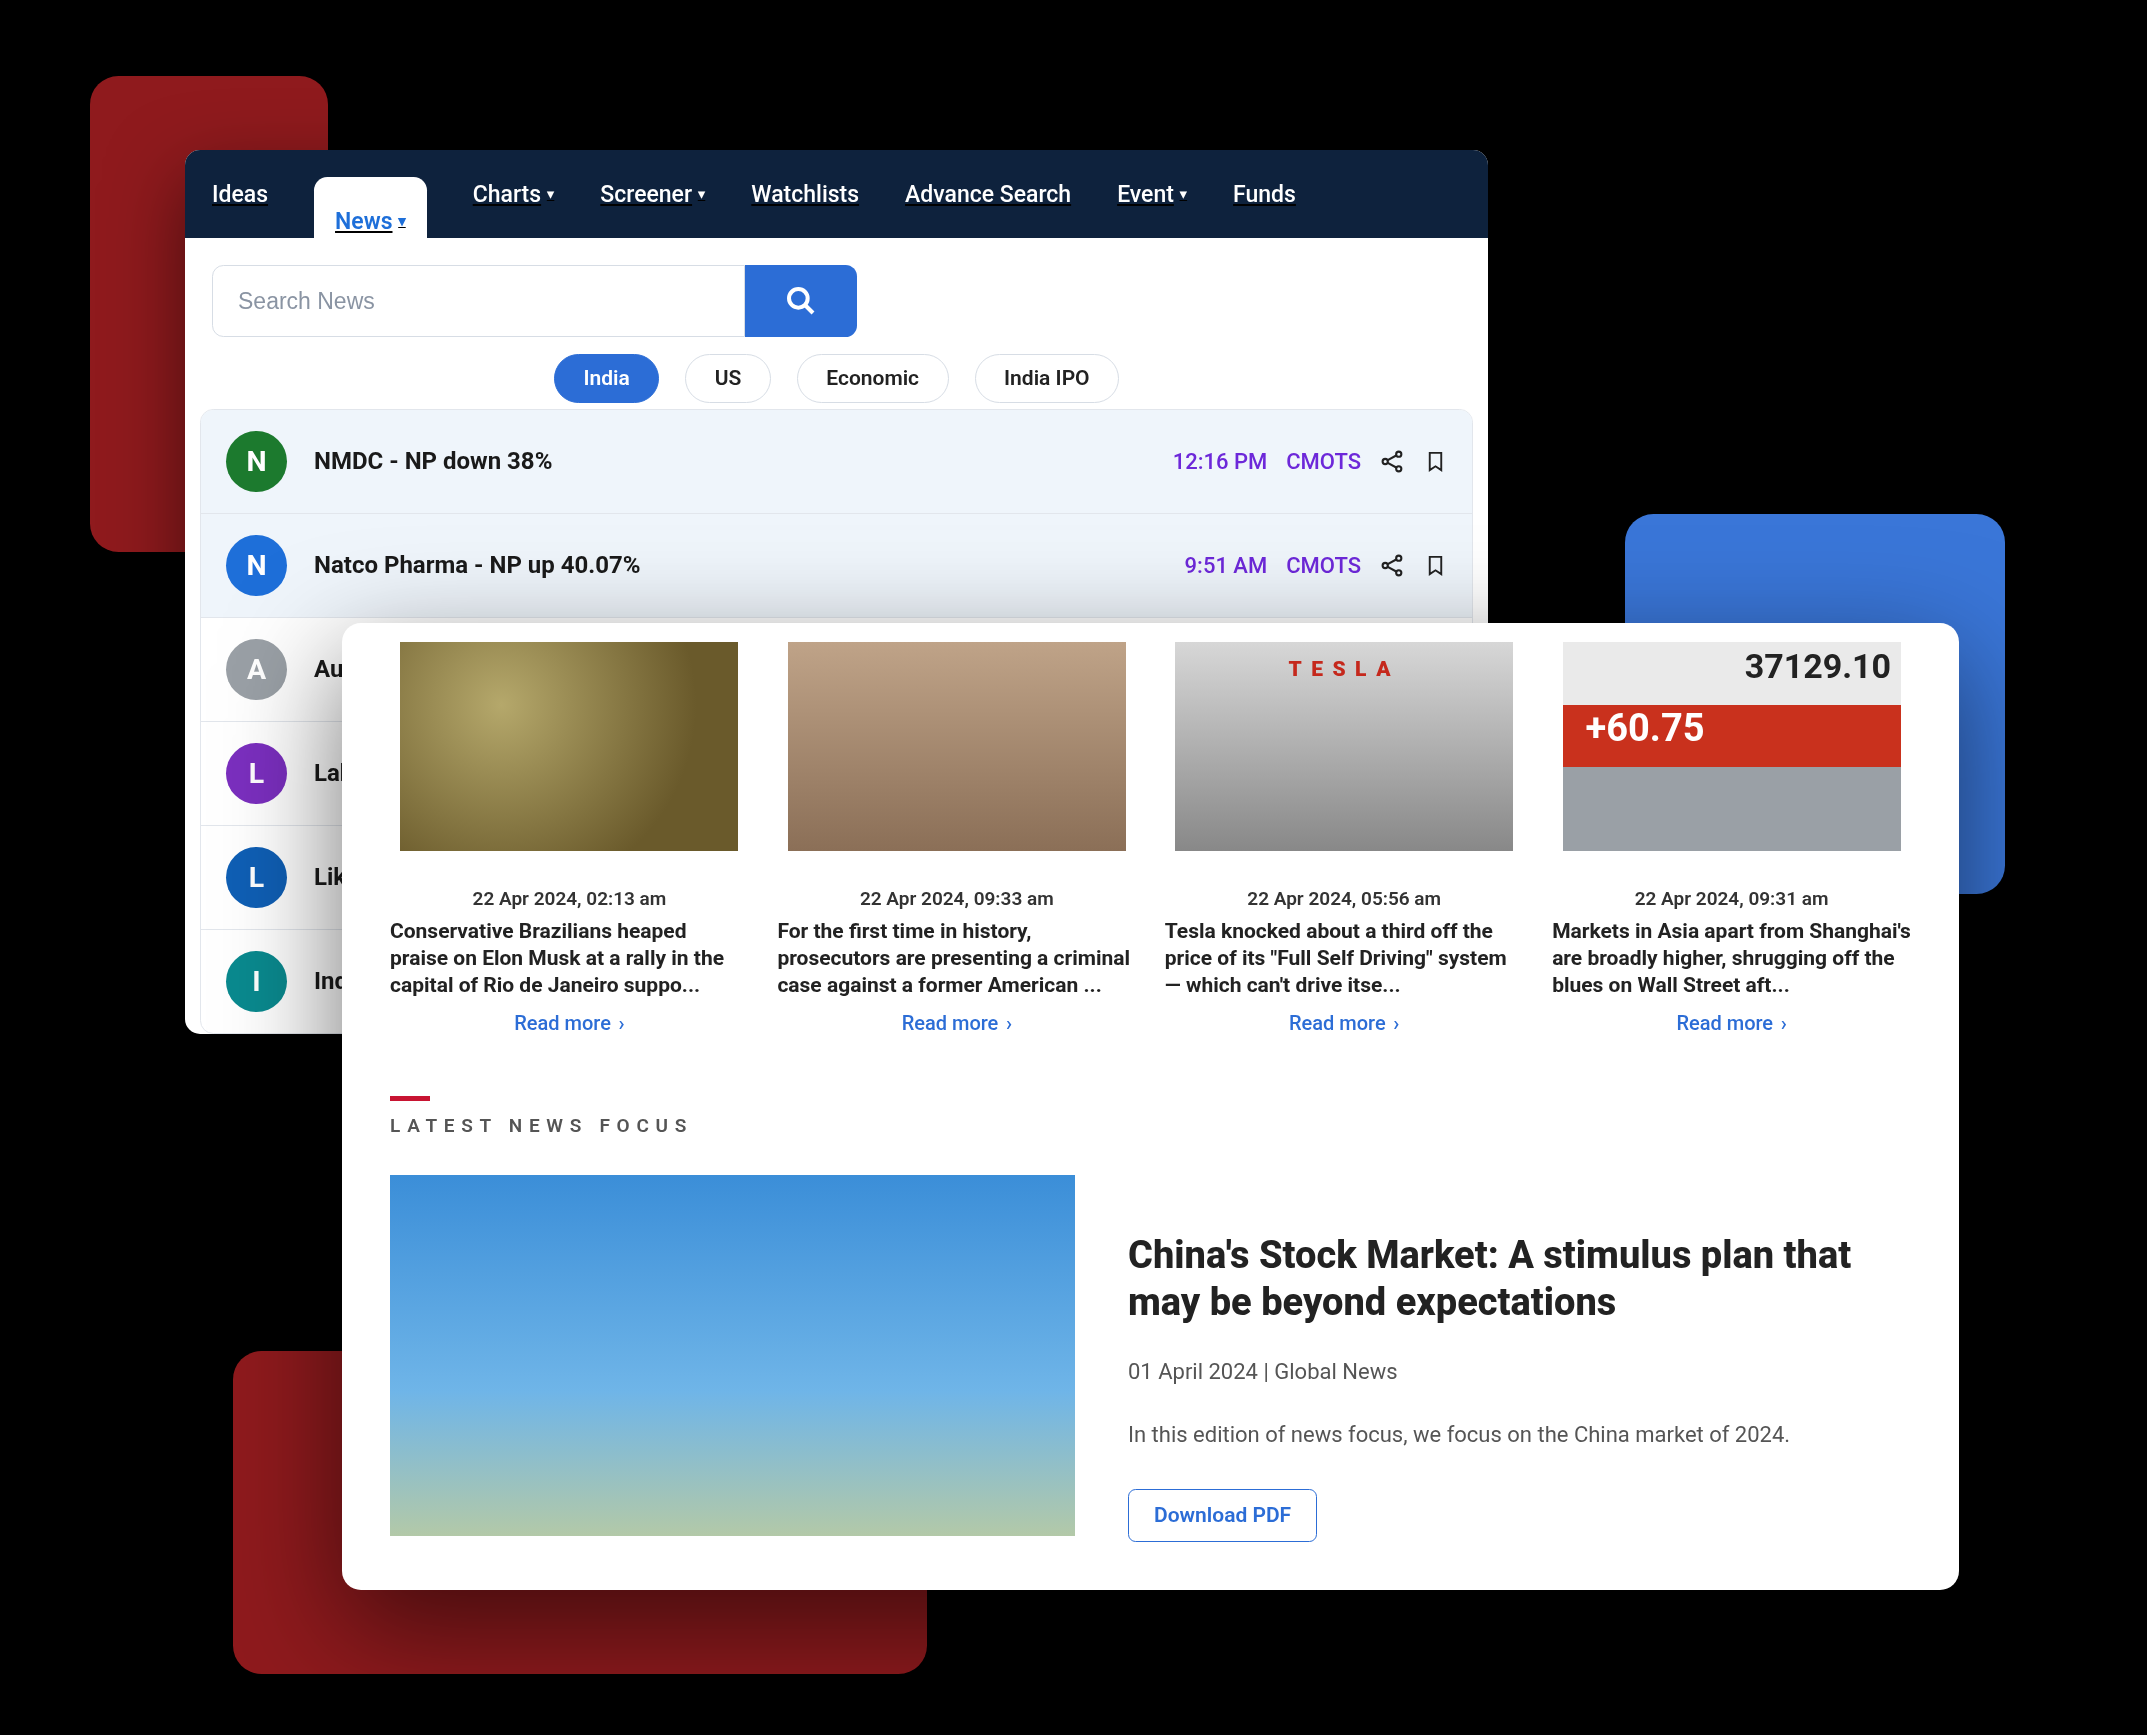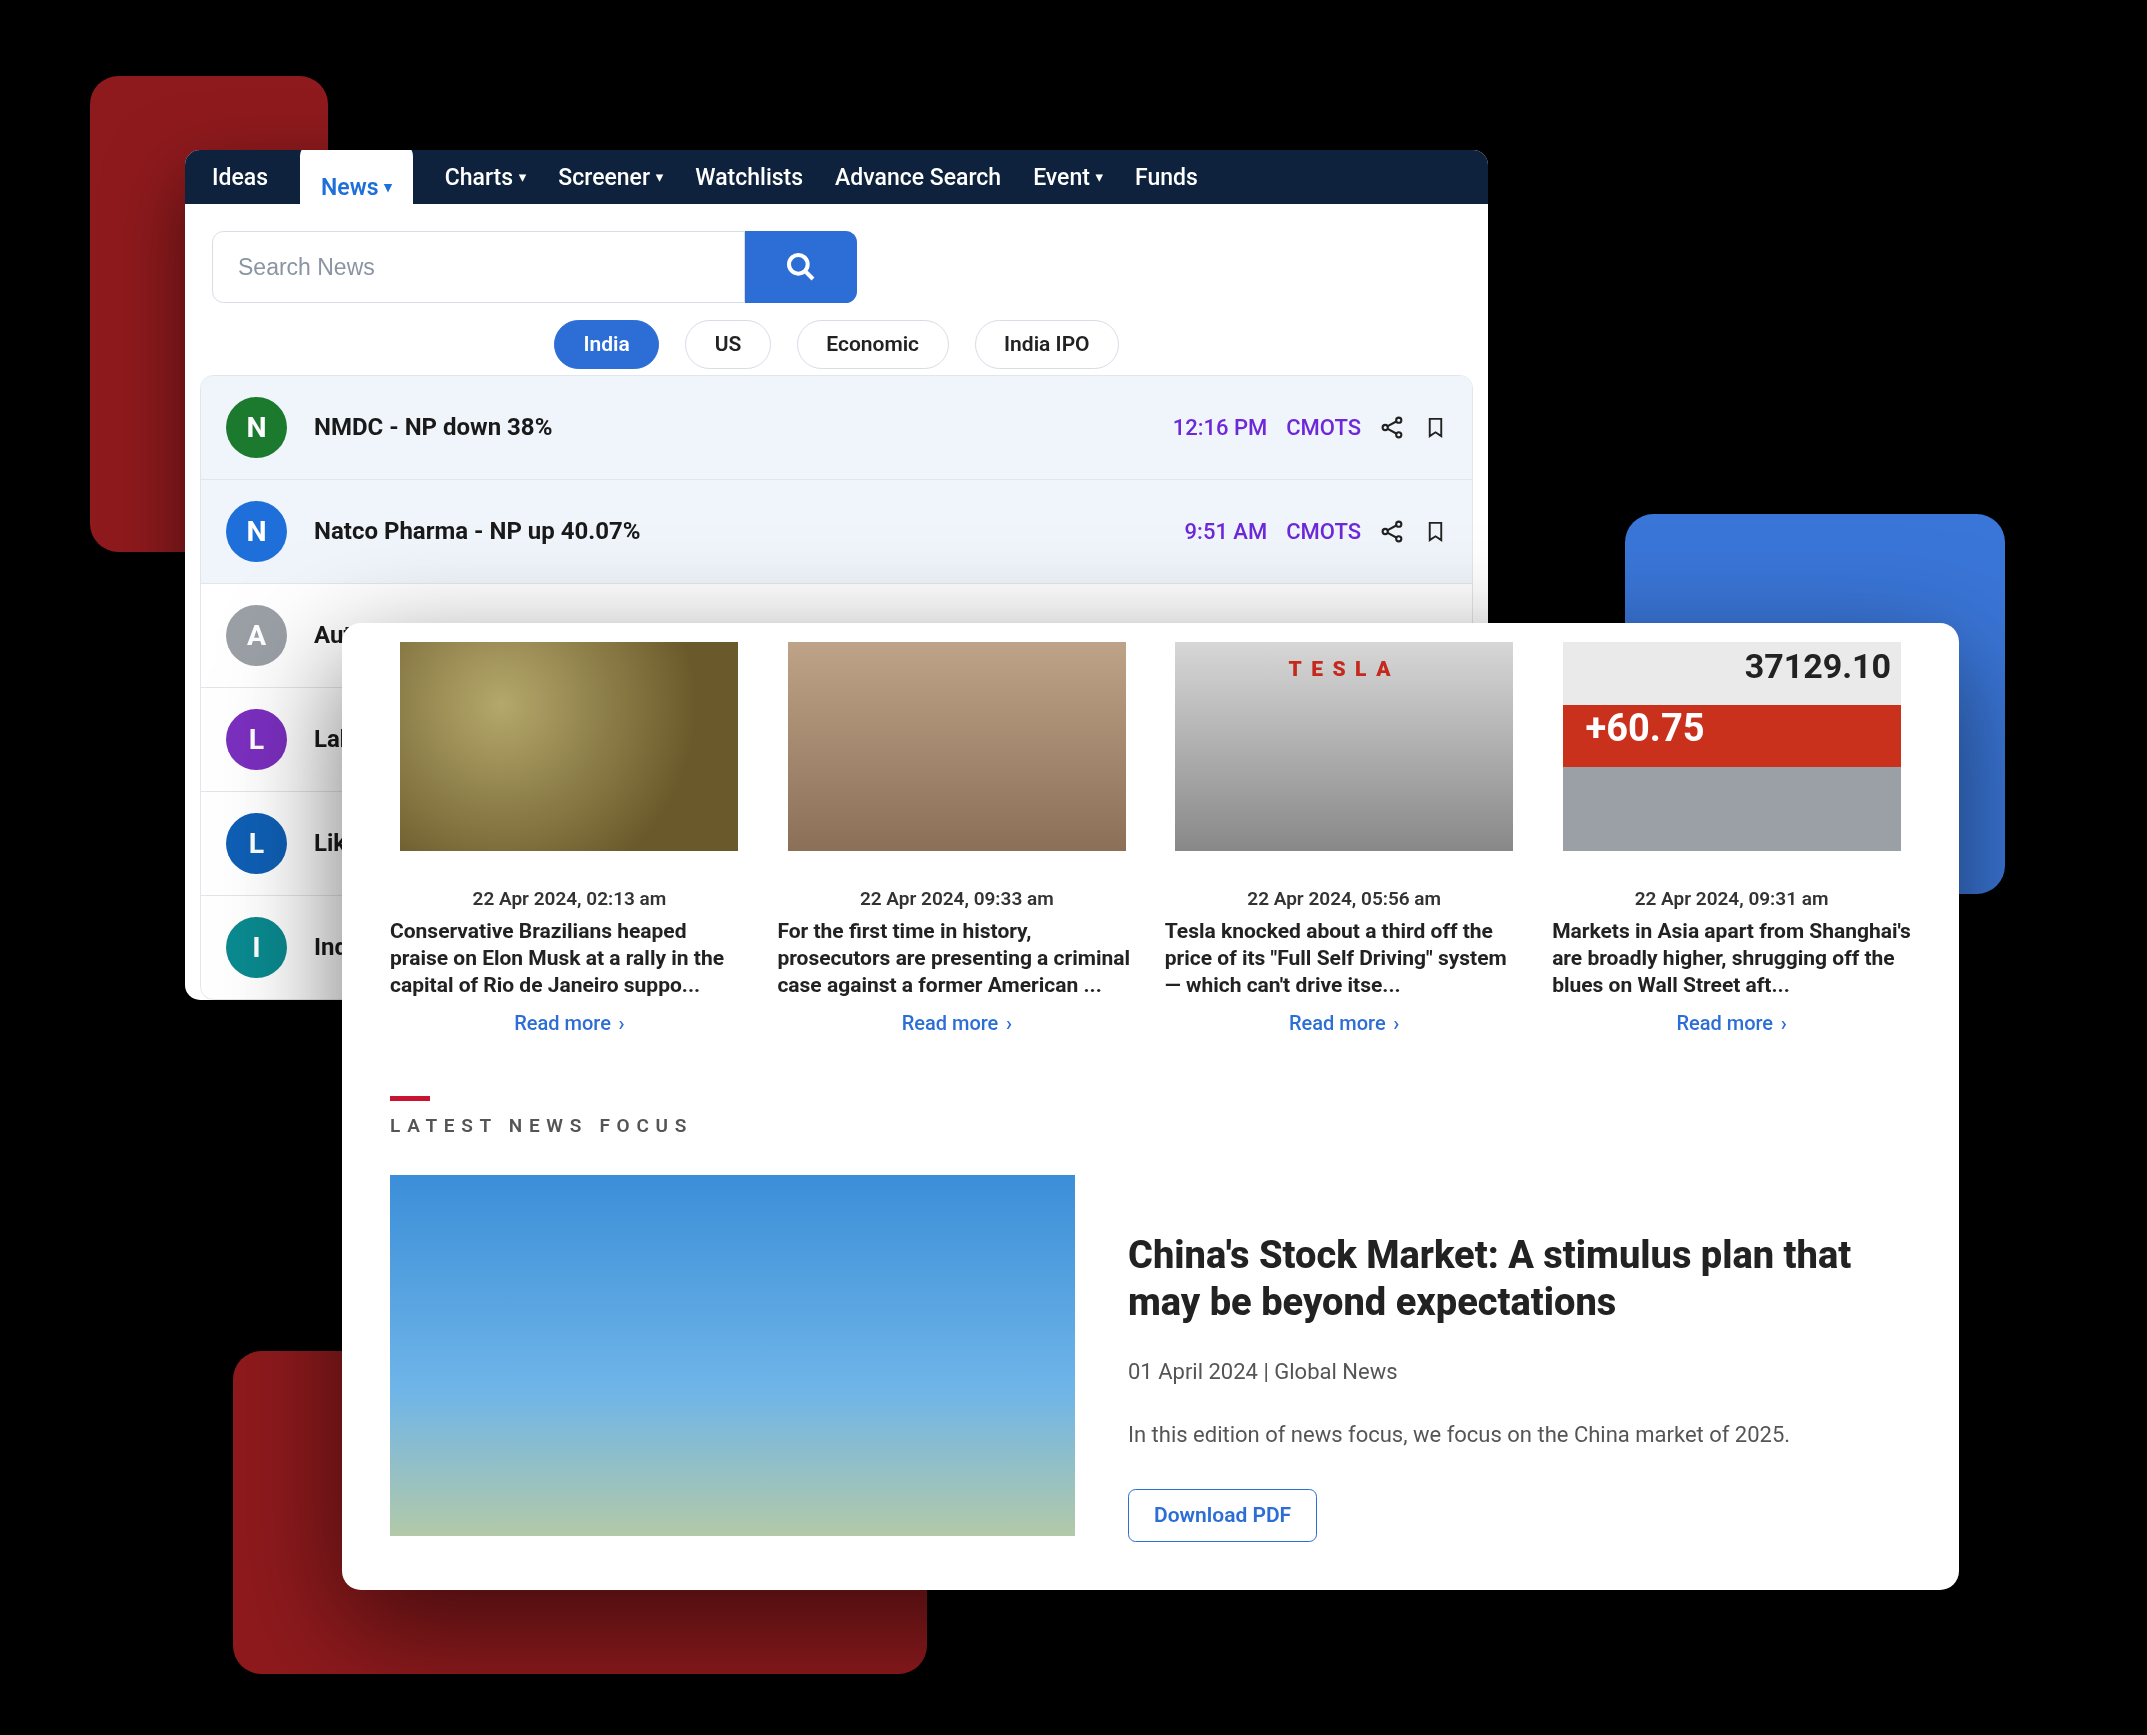--- a/index.html
+++ b/index.html
@@ -39,22 +39,23 @@
   background: #fff;
   border-radius: 15px;
   overflow: hidden;
   box-shadow: 0 28.5px 76px rgba(0,0,0,.5);
 }
 .nav {
   background: #0e223d;
   display: flex;
   align-items: center;
   padding: 0 27px;
-  height: 54px;
-  gap: 32px;
+  height: 88px;
+  gap: 46px;
+  text-decoration: underline;
 }
 .nav-item {
   color: #fff;
   font-size: 23px;
   font-weight: 500;
   display: flex;
   align-items: center;
   gap: 5.7px;
   cursor: pointer;
   height: 100%;
@@ -429,18 +430,18 @@
     </div>
   <div class="section-divider"></div>
   <div class="section-label">LATEST NEWS FOCUS</div>
   <div class="focus">
     <div class="focus-img"></div>
     <div class="focus-body">
       <div class="focus-title">China's Stock Market: A stimulus plan that may be beyond expectations</div>
       <div class="focus-meta">
         <span>01 April 2024</span><span> | </span><span>Global News</span>
       </div>
-      <div class="focus-desc">In this edition of news focus, we focus on the China market of 2025.</div>
+      <div class="focus-desc">In this edition of news focus, we focus on the China market of 2024.</div>
       <div class="pdf-btn">Download PDF</div>
     </div>
   </div>
 </div>
 
 
 </body></html>

